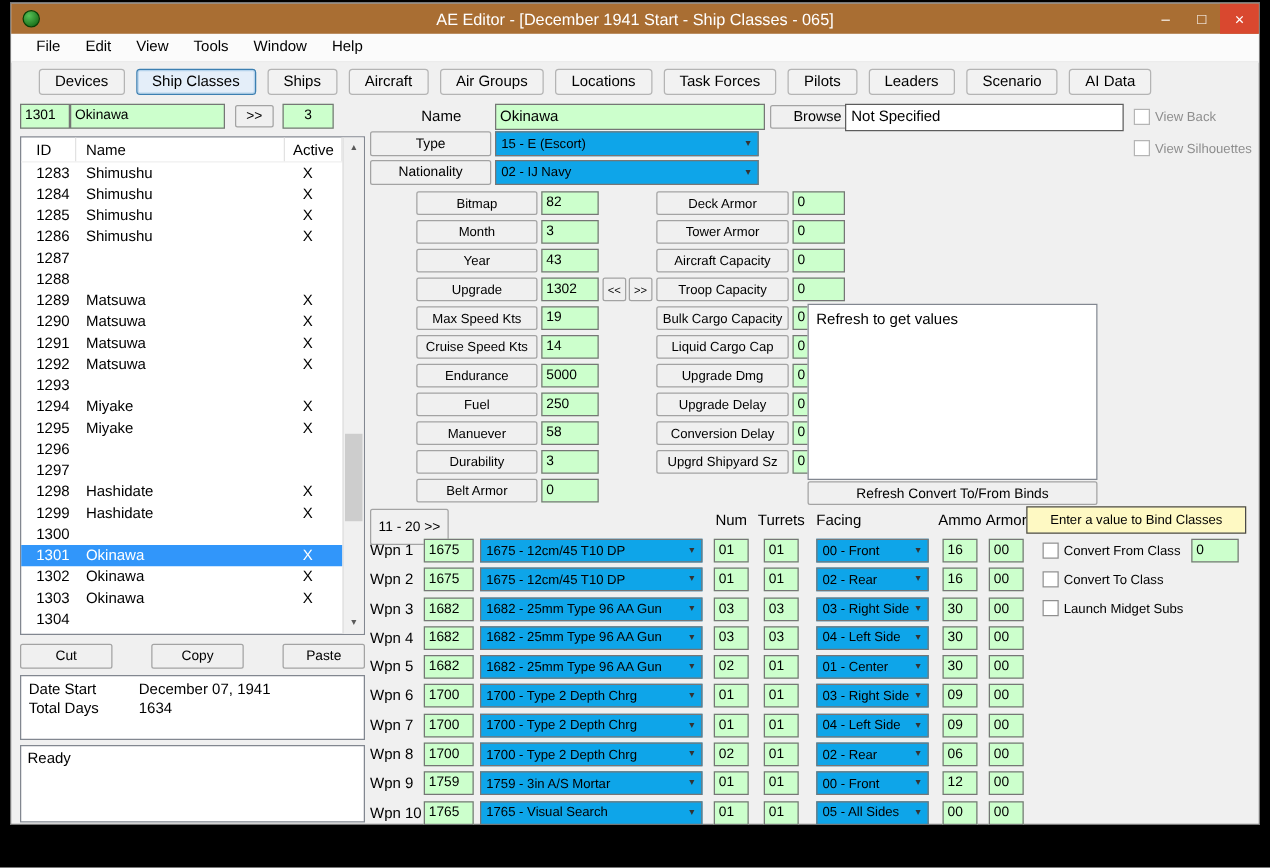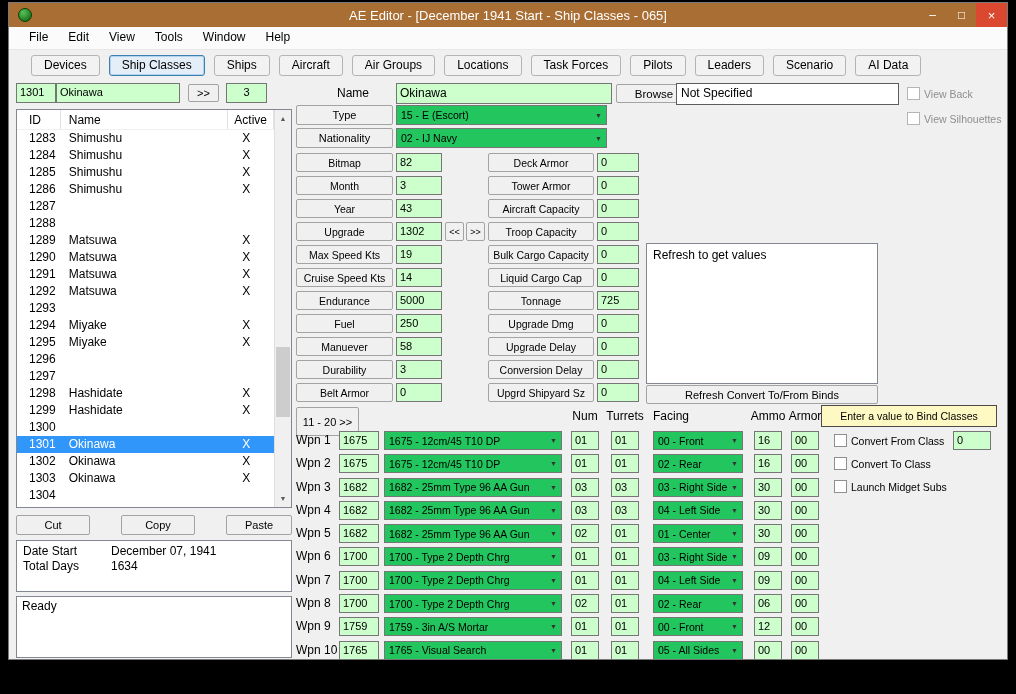--- a/index.html
+++ b/index.html
@@ -32,21 +32,21 @@
   .tab.selected { background:#e4eef9; border:1px solid #3c7fb1; box-shadow:0 0 0 1px #b5d3ec inset; }
 
   
   .abs { position:absolute; }
   .green-field { background:#ccffcc; border:1px solid #767676; font-size:11px;
                  padding:2px 3px; color:#000; overflow:hidden; white-space:nowrap; }
   .white-field { background:#fff; border:1px solid #5c5c5c; font-size:12px;
                  padding:2px 4px; overflow:hidden; white-space:nowrap; }
   .btn { background:#f0f0f0; border:1px solid #a3a3a3; border-radius:2px;
          font-size:11px; font-family:inherit; color:#000; }
-  .dropdown { background:#22c55e; border:1px solid #767676; display:flex; align-items:center;
+  .dropdown { background:#0ea5e9; border:1px solid #767676; display:flex; align-items:center;
               padding-left:4px; overflow:hidden;justify-content:flex-end; }
   .dd-text { font-size:10.5px; white-space:nowrap; overflow:hidden; flex:1; }
   .dd-arrow { width:15px; text-align:center; font-size:7px; color:#333; flex:0 0 15px; }
   .chk { position:absolute; display:flex; align-items:center; gap:4px; font-size:10.5px; cursor:default; }
   .chk-box { width:13px; height:13px; background:#fff; border:1px solid #8f8f8f; flex:0 0 13px; }
   .chk.disabled { color:#8e8e8e; }
   .chk.disabled .chk-box { border-color:#b5b5b5; }
 
   
   #id-field      { left:7px;  top:80px; width:40px;  height:20px; }
@@ -96,21 +96,21 @@
   #view-silh { left:898px; top:109px; }
 
   #type-btn { left:287px; top:102px; width:97px; height:20px; }
   #type-dd  { left:387px; top:102px; width:211px; height:20px; }
   #nat-btn  { left:287px; top:125px; width:97px; height:20px; }
   #nat-dd   { left:387px; top:125px; width:211px; height:20px; }
 
   .stats-col { display:flex; flex-direction:column; gap:4px; }
   #left-stats  { left:287px; top:150px; }
   #right-stats { left:479px; top:150px; }
-  .stat-row { display:flex; height:19px; }
+  .stat-row { display:flex; height:19px;margin-left:37px; }
   .stat-label { height:19px; font-size:10.5px; padding:0 2px; }
   #left-stats  .stat-label { width:97px; }
   #right-stats .stat-label { width:106px; }
   .stat-value { margin-left:3px; height:19px; }
   #left-stats  .stat-value { width:46px; }
   #right-stats .stat-value { width:42px; }
   .upg-nav { margin-left:3px; display:flex; gap:2px; }
   .mini-btn { width:19px; height:19px; font-size:9px; padding:0; }
 
   #refresh-note { left:637px; top:240px; width:232px; height:141px; background:#fff;
@@ -435,24 +435,20 @@
         <button class="btn stat-label">Troop Capacity</button>
         <div class="green-field stat-value">0</div>
       </div>
       <div class="stat-row">
         <button class="btn stat-label">Bulk Cargo Capacity</button>
         <div class="green-field stat-value">0</div>
       </div>
       <div class="stat-row">
         <button class="btn stat-label">Liquid Cargo Cap</button>
         <div class="green-field stat-value">0</div>
-      </div>
-      <div class="stat-row">
-        <button class="btn stat-label">Tonnage</button>
-        <div class="green-field stat-value">725</div>
       </div>
       <div class="stat-row">
         <button class="btn stat-label">Upgrade Dmg</button>
         <div class="green-field stat-value">0</div>
       </div>
       <div class="stat-row">
         <button class="btn stat-label">Upgrade Delay</button>
         <div class="green-field stat-value">0</div>
       </div>
       <div class="stat-row">

